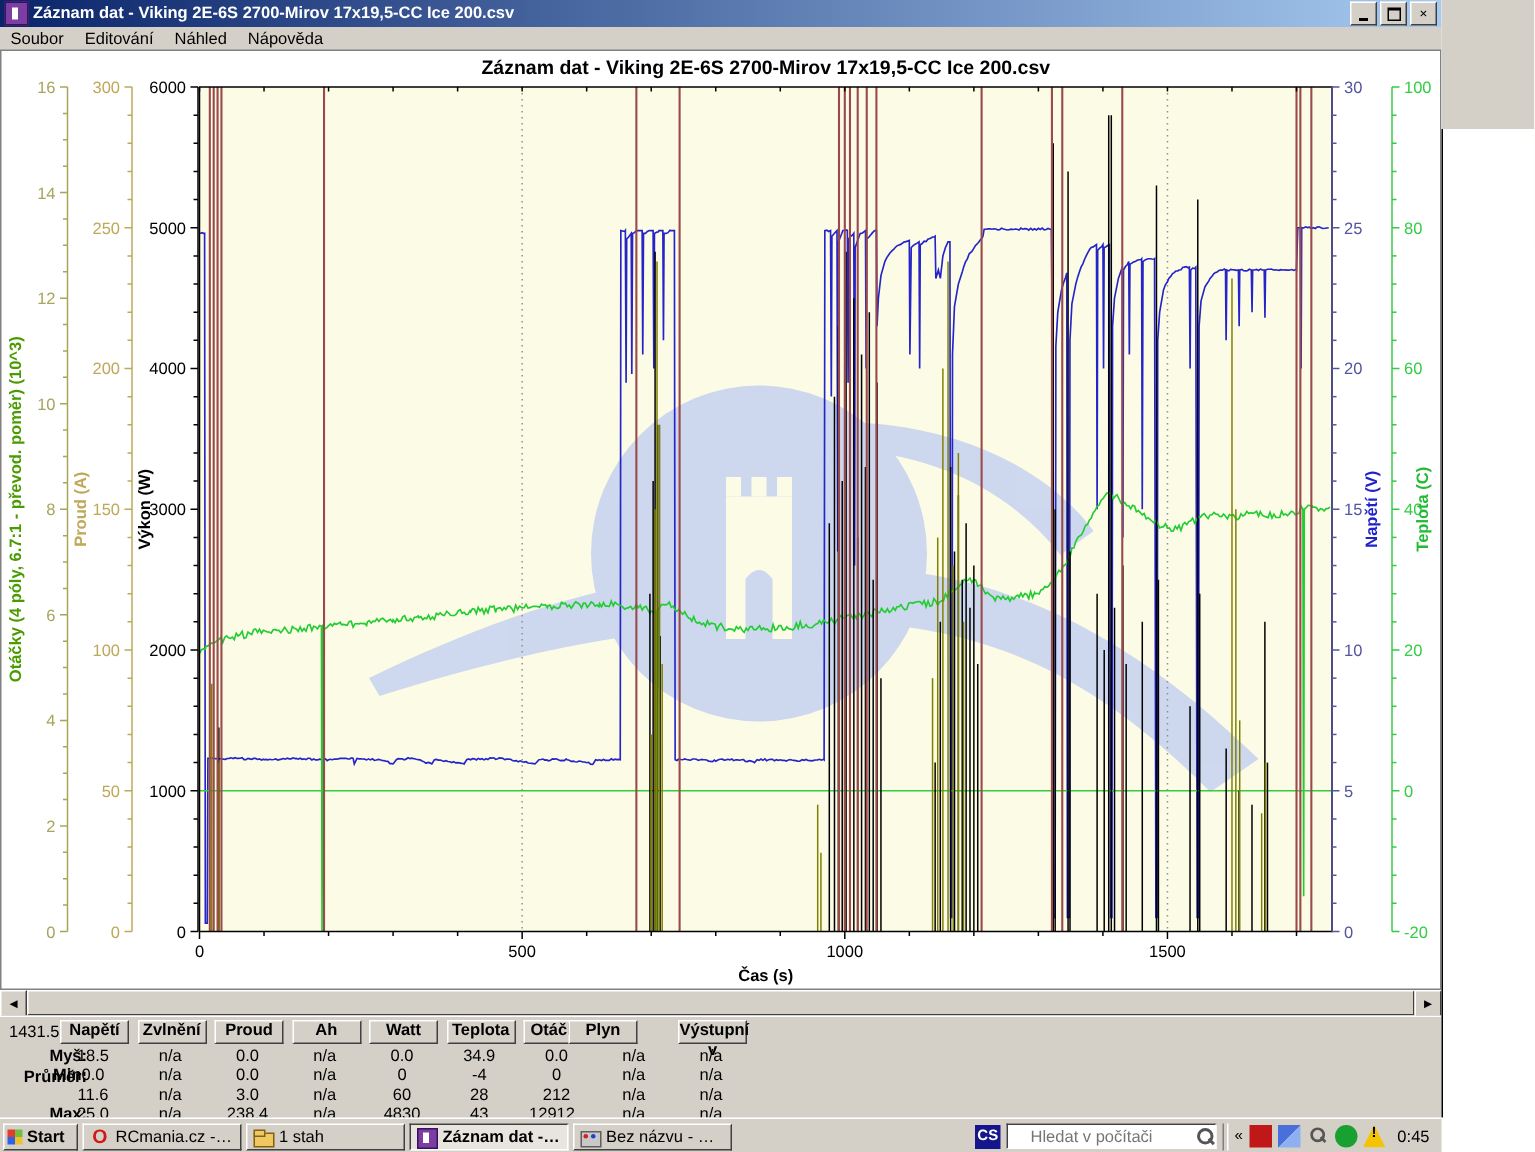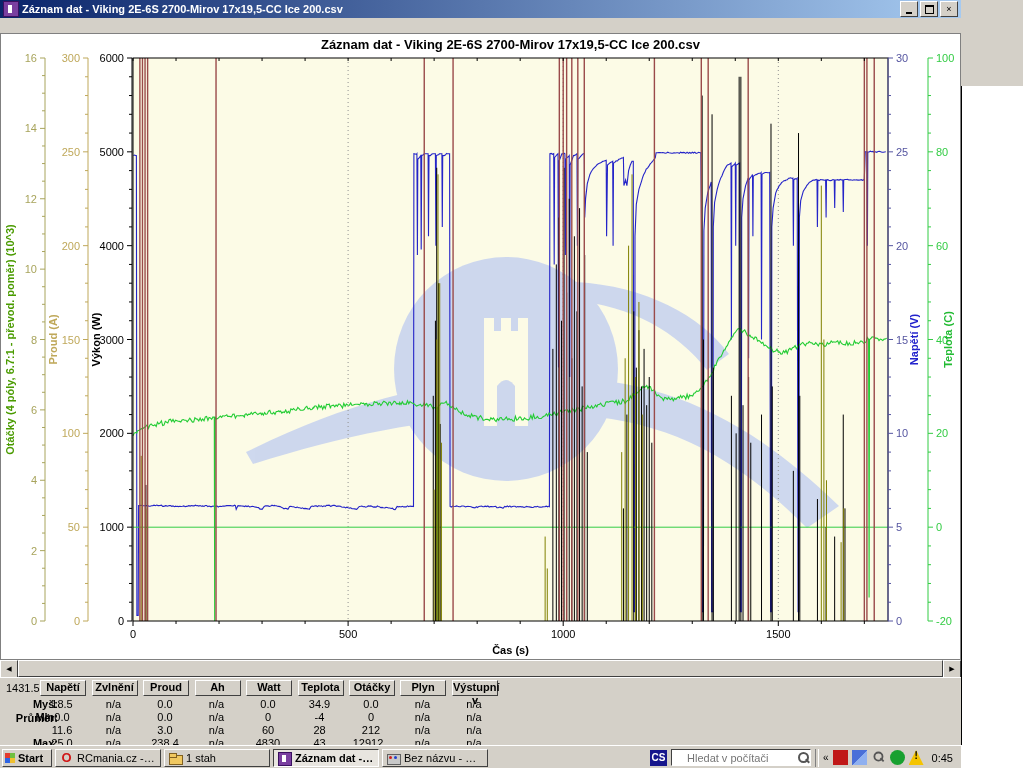--- a/index.html
+++ b/index.html
@@ -89,20 +89,26 @@
           </div>
         <div class="wbtn">
             <div class="g-max"></div>
           </div>
         <div class="wbtn">
             <span>×</span>
           </div>
       </div>
     </div>
 
+    <div class="menubar" id="menu-items">
+        <span class="menu-item">Soubor</span>
+        <span class="menu-item">Editování</span>
+        <span class="menu-item">Náhled</span>
+        <span class="menu-item">Nápověda</span>
+      </div>
 
     <div class="chart-area">
       <div class="chart-title">Záznam dat - Viking 2E-6S 2700-Mirov 17x19,5-CC Ice 200.csv</div>
       <svg id="chart-svg" width="961" height="643">
           <rect x="132" y="24" width="755" height="563" fill="#fcfbe6"></rect>
           <g fill="#c9d4ee" stroke="none" opacity="0.9">
             <path d="M245,418 C360,362 450,342 560,342 L560,380 C450,380 360,396 252,430 Z"></path>
             <path d="M556,344 C660,344 745,382 838,472 L806,494 C724,412 652,382 552,380 Z"></path>
             <circle cx="505" cy="335" r="112"></circle>
             <path d="M575,248 C645,252 700,282 728,320 L706,336 C676,298 632,272 570,266 Z"></path>
@@ -489,21 +495,21 @@
     <div class="status-panel">
       <div class="time-label">1431.5s</div>
       <div id="stat-table">
           <div class="col-btn" style="left: 40px;">Napětí</div>
           <div class="col-btn" style="left: 91.5px;">Zvlnění</div>
           <div class="col-btn" style="left: 143px;">Proud</div>
           <div class="col-btn" style="left: 194.5px;">Ah</div>
           <div class="col-btn" style="left: 246px;">Watt</div>
           <div class="col-btn" style="left: 297.5px;">Teplota</div>
           <div class="col-btn" style="left: 349px;">Otáčky</div>
-          <div class="col-btn" style="left: 400px;">Plyn</div>
+          <div class="col-btn" style="left: 379px;">Plyn</div>
           <div class="col-btn" style="left: 452px;">Výstupní v</div>
           <div class="row-label" style="left: 6px; top: 20px;">Myš:</div>
           <div class="cell" style="left: 40px; top: 20px;">18.5</div>
           <div class="cell" style="left: 91.5px; top: 20px;">n/a</div>
           <div class="cell" style="left: 143px; top: 20px;">0.0</div>
           <div class="cell" style="left: 194.5px; top: 20px;">n/a</div>
           <div class="cell" style="left: 246px; top: 20px;">0.0</div>
           <div class="cell" style="left: 297.5px; top: 20px;">34.9</div>
           <div class="cell" style="left: 349px; top: 20px;">0.0</div>
           <div class="cell" style="left: 400.5px; top: 20px;">n/a</div>

